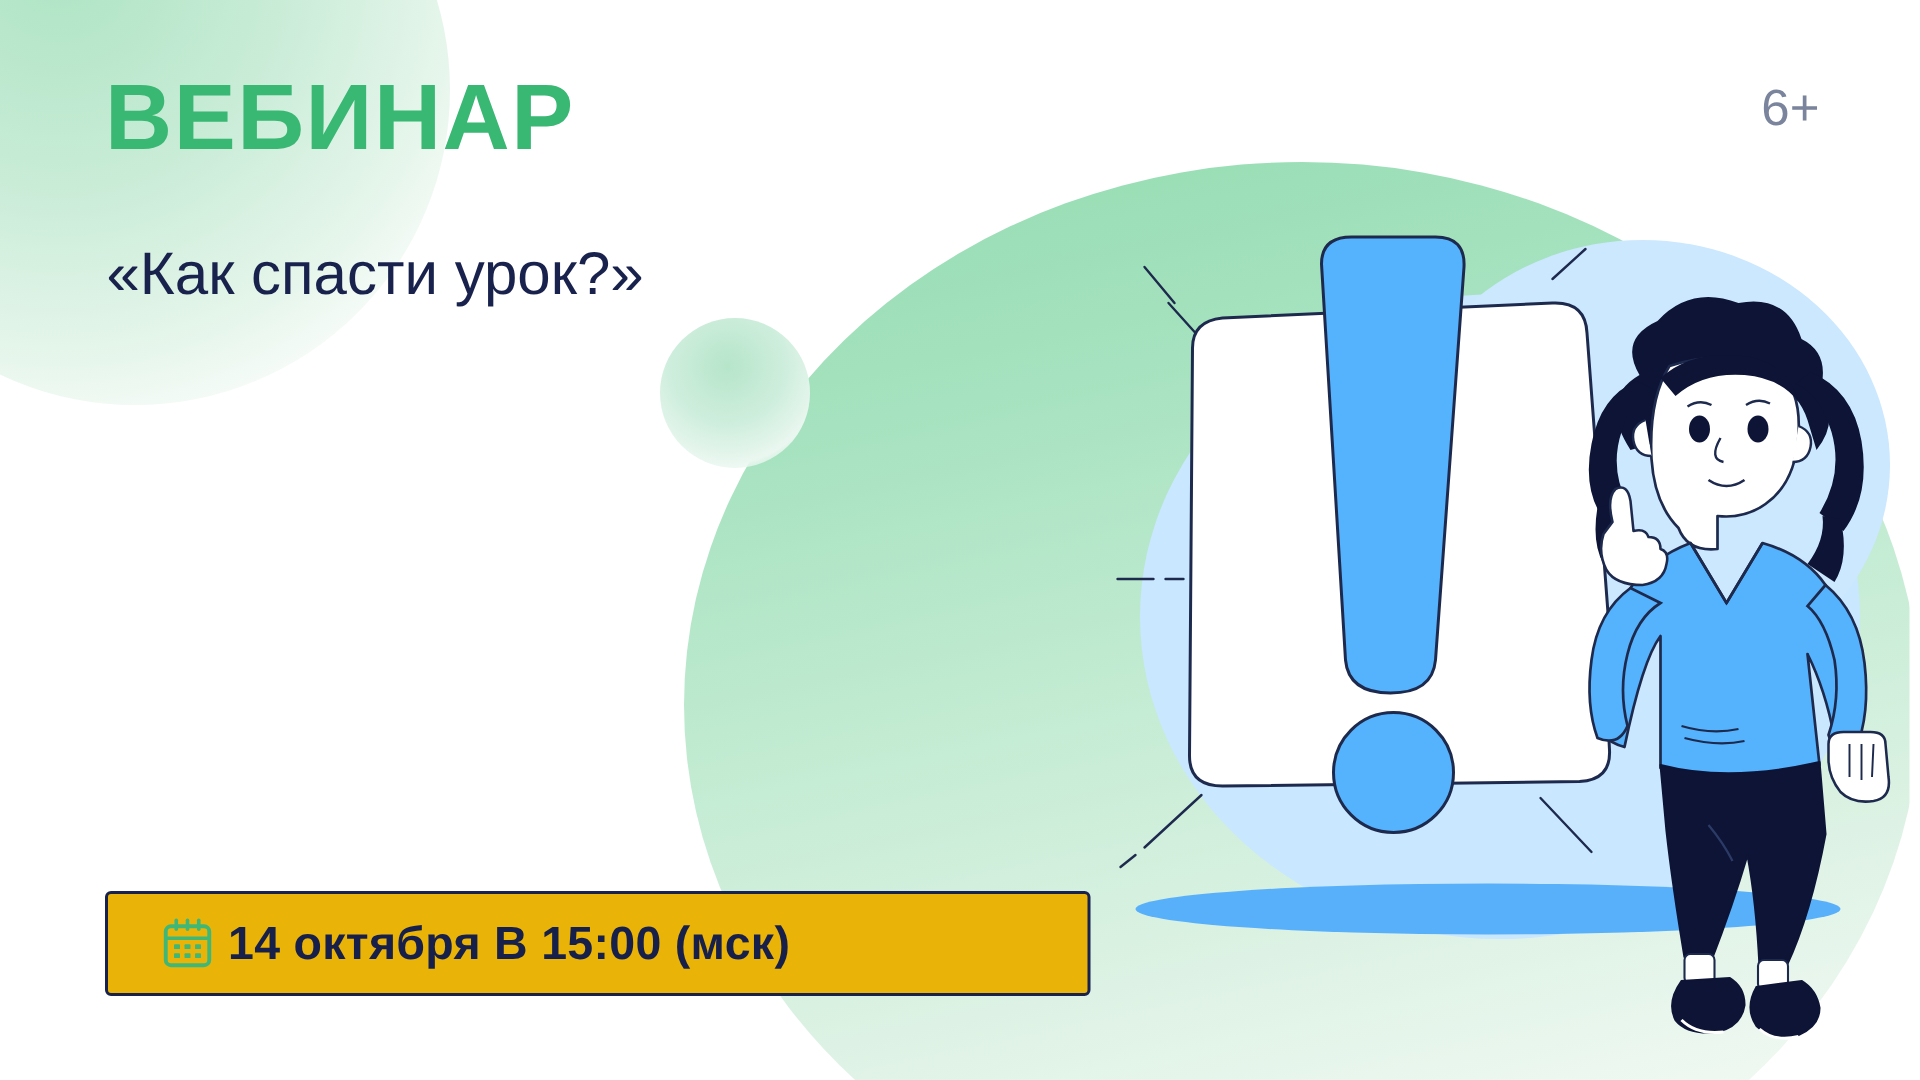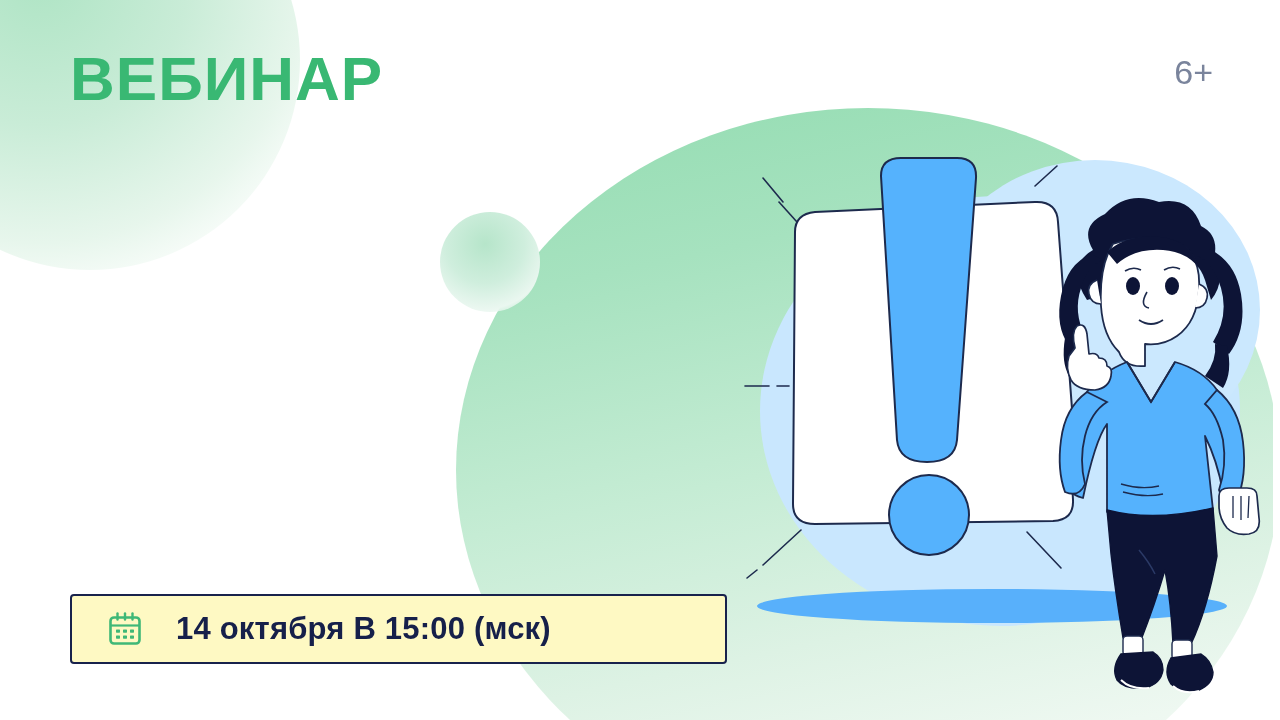--- a/index.html
+++ b/index.html
@@ -53,22 +53,22 @@
   }
   .age-rating{
     position:absolute;right:60px;top:55px;
     font-size:34px;line-height:1;font-weight:400;color:#7a849c;
   }
 
   
   .date-badge{
     position:absolute;left:70px;top:594px;width:657px;height:70px;
     box-sizing:border-box;
-    background:#fef9c3;border:2px solid #18224c;border-radius:4px;
-    display:flex;align-items:center;gap:34px;padding:0 36px;
+    background:#eab308;border:2px solid #18224c;border-radius:4px;
+    display:flex;align-items:center;gap:10px;padding:0 36px;
   }
   .cal-icon{width:34px;height:34px;flex:0 0 auto;display:block;}
   .date-text{
     font-size:31px;font-weight:bold;color:#16204a;white-space:nowrap;letter-spacing:.2px;
   }
 
   
   .illo{position:absolute;left:735px;top:140px;width:520px;height:480px;}
   .illo svg{display:block;width:100%;height:100%;overflow:visible;}
 </style>
@@ -154,20 +154,21 @@
 
         <path d="M386 514 Q376 528 382 540 Q390 550 410 548 Q426 544 428 530 Q428 518 418 512 Z" fill="#0d1436" stroke="#0d1436" stroke-width="1.4"></path>
         <path d="M386 540 Q396 550 414 548" stroke="#ffffff" stroke-width="2" fill="none"></path>
         <path d="M436 518 Q428 532 436 544 Q446 554 464 550 Q478 544 478 532 Q476 520 466 514 Z" fill="#0d1436" stroke="#0d1436" stroke-width="1.4"></path>
         <path d="M438 546 Q448 555 464 551" stroke="#ffffff" stroke-width="2" fill="none"></path>
       </g>
     </svg>
   </div>
 
   <div class="title">ВЕБИНАР</div>
+  <div class="subtitle">«Как спасти урок?»</div>
   <div class="age-rating">6+</div>
 
   <div class="date-badge">
     <span class="cal-icon">
       <svg viewBox="0 0 34 34" xmlns="http://www.w3.org/2000/svg">
         <rect x="2.5" y="5.5" width="29" height="26" rx="3.5" fill="none" stroke="#3fb877" stroke-width="2.6"></rect>
         <line x1="2.5" y1="13.5" x2="31.5" y2="13.5" stroke="#3fb877" stroke-width="2.2"></line>
         <line x1="9.5" y1="1.5" x2="9.5" y2="7.5" stroke="#3fb877" stroke-width="2.4" stroke-linecap="round"></line>
         <line x1="17" y1="1.5" x2="17" y2="7.5" stroke="#3fb877" stroke-width="2.4" stroke-linecap="round"></line>
         <line x1="24.5" y1="1.5" x2="24.5" y2="7.5" stroke="#3fb877" stroke-width="2.4" stroke-linecap="round"></line>

